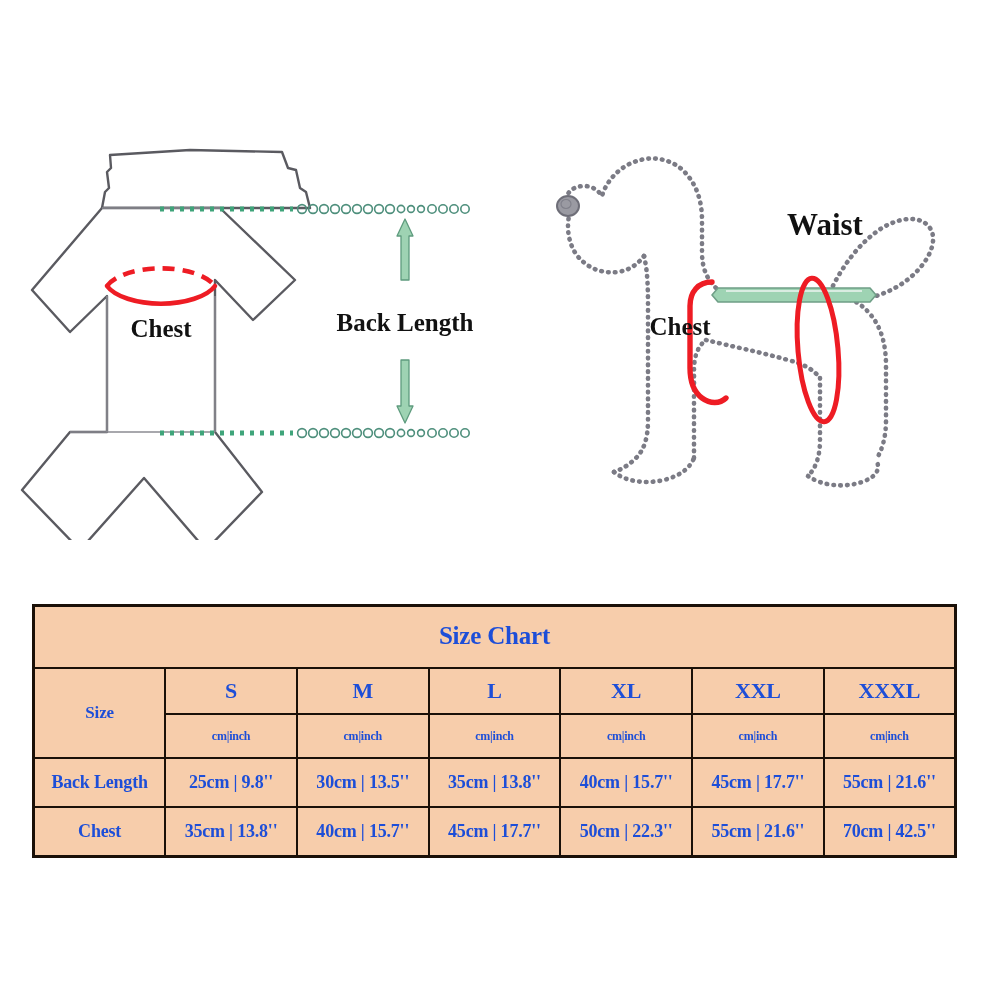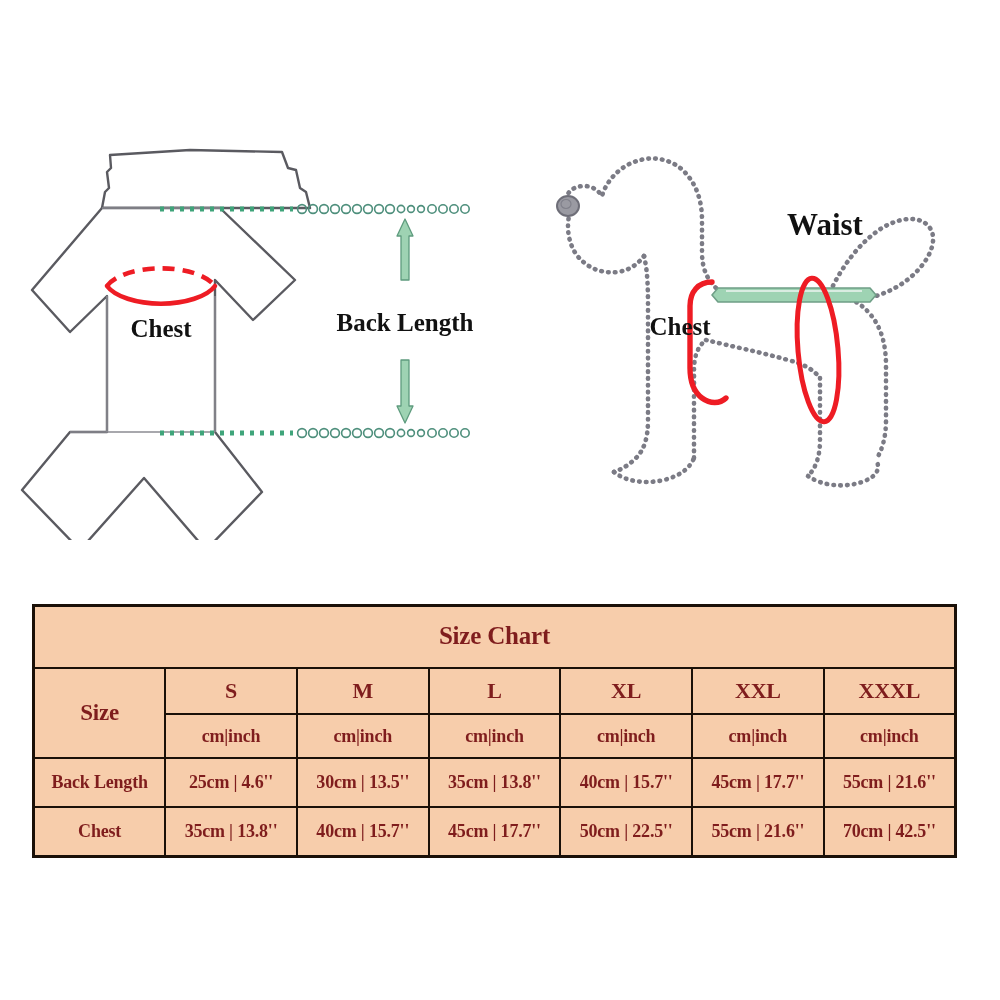--- a/index.html
+++ b/index.html
@@ -53,42 +53,42 @@
   table.size-chart {
     border-collapse: collapse;
     width: 925px;
     table-layout: fixed;
     background: #f7cdab;
     border: 3px solid #1a1008;
   }
   table.size-chart td {
     border: 2px solid #1a1008;
     background: #f7cdab;
-    color: #7f1d1d;
+    color: #1d4ed8;
     text-align: center;
     vertical-align: middle;
     font-family: "Liberation Serif", serif;
     font-weight: bold;
     letter-spacing: -0.2px;
   }
   td.title-cell {
     font-size: 25px;
     height: 50px;
     padding: 4px 0 6px 0;
   }
   td.size-label-cell {
-    font-size: 23px;
+    font-size: 17px;
     width: 152px;
   }
   td.size-head-cell {
     font-size: 22px;
     height: 42px;
   }
   td.unit-cell {
-    font-size: 18px;
+    font-size: 12px;
     height: 40px;
   }
   td.row-head-cell {
     font-size: 18px;
     height: 45px;
   }
   td.value-cell {
     font-size: 18px;
     height: 45px;
     white-space: nowrap;
@@ -285,33 +285,33 @@
         <tr>
           <td class="unit-cell">cm|inch</td>
           <td class="unit-cell">cm|inch</td>
           <td class="unit-cell">cm|inch</td>
           <td class="unit-cell">cm|inch</td>
           <td class="unit-cell">cm|inch</td>
           <td class="unit-cell">cm|inch</td>
         </tr>
         <tr>
           <td class="row-head-cell">Back Length</td>
-          <td class="value-cell">25cm | 4.6''</td>
+          <td class="value-cell">25cm | 9.8''</td>
           <td class="value-cell">30cm | 13.5''</td>
           <td class="value-cell">35cm | 13.8''</td>
           <td class="value-cell">40cm | 15.7''</td>
           <td class="value-cell">45cm | 17.7''</td>
           <td class="value-cell">55cm | 21.6''</td>
         </tr>
         <tr>
           <td class="row-head-cell">Chest</td>
           <td class="value-cell">35cm | 13.8''</td>
           <td class="value-cell">40cm | 15.7''</td>
           <td class="value-cell">45cm | 17.7''</td>
-          <td class="value-cell">50cm | 22.5''</td>
+          <td class="value-cell">50cm | 22.3''</td>
           <td class="value-cell">55cm | 21.6''</td>
           <td class="value-cell">70cm | 42.5''</td>
         </tr>
       </tbody>
     </table>
   </div>
 
 </div>
 
 </body></html>

